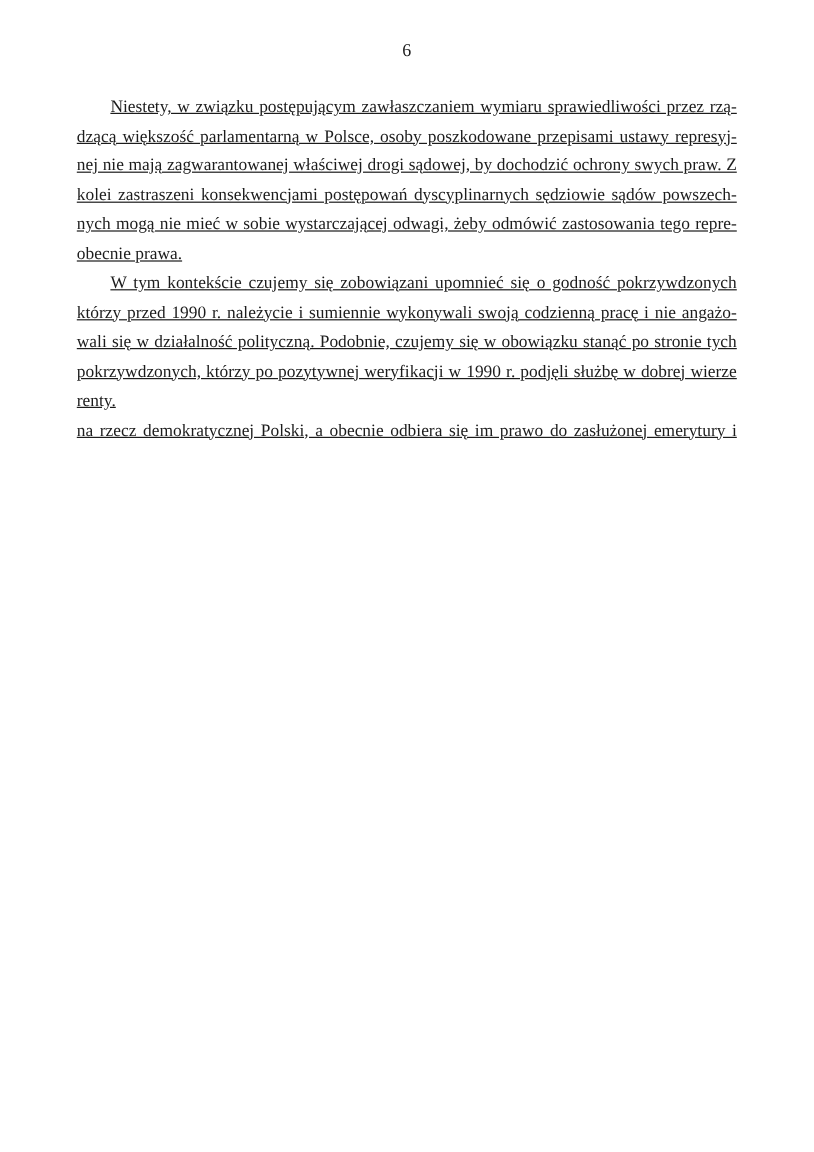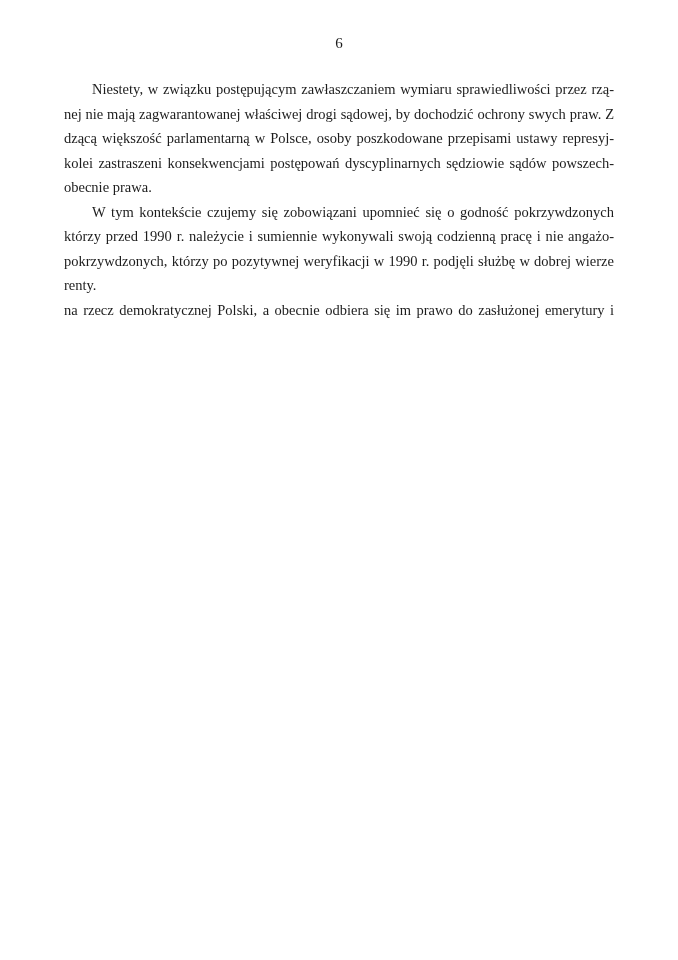--- a/index.html
+++ b/index.html
@@ -20,20 +20,21 @@
   }
   .page-number {
     text-align: center;
     font-size: 15px;
     line-height: 20px;
   }
   .content {
     margin: 24px 64px 0 64px;
     font-size: 14.5px;
     line-height: 24.5px;
+    text-decoration: underline;
   }
   .para { margin: 0; }
   .para + .para { margin-top: 0; }
   .line {
     text-align: justify;
     text-align-last: justify;
     white-space: normal;
   }
   .line.indent { text-indent: 28px; }
   .line.last { text-align-last: left; }
@@ -42,28 +43,30 @@
 <body>
 
 <div class="page">
 
   <div class="page-number">6</div>
 
   <div class="content">
 
     <div class="para">
       <div class="line indent">Niestety, w związku postępującym zawłaszczaniem wymiaru sprawiedliwości przez rzą-</div>
+      <div class="line">dzącą większość parlamentarną w Polsce, osoby poszkodowane przepisami ustawy represyj-</div>
       <div class="line">nej nie mają zagwarantowanej właściwej drogi sądowej, by dochodzić ochrony swych praw. Z</div>
-      <div class="line">dzącą większość parlamentarną w Polsce, osoby poszkodowane przepisami ustawy represyj-</div>
       <div class="line">kolei zastraszeni konsekwencjami postępowań dyscyplinarnych sędziowie sądów powszech-</div>
+      <div class="line">nych mogą nie mieć w sobie wystarczającej odwagi, żeby odmówić zastosowania tego repre-</div>
       <div class="line last">obecnie prawa.</div>
     </div>
 
     <div class="para">
       <div class="line indent">W tym kontekście czujemy się zobowiązani upomnieć się o godność pokrzywdzonych</div>
       <div class="line">którzy przed 1990 r. należycie i sumiennie wykonywali swoją codzienną pracę i nie angażo-</div>
+      <div class="line">wali się w działalność polityczną. Podobnie, czujemy się w obowiązku stanąć po stronie tych</div>
       <div class="line">pokrzywdzonych, którzy po pozytywnej weryfikacji w 1990 r. podjęli służbę w dobrej wierze</div>
       <div class="line last">renty.</div>
       <div class="line">na rzecz demokratycznej Polski, a obecnie odbiera się im prawo do zasłużonej emerytury i</div>
     </div>
 
   </div>
 </div>
 
 </body></html>

